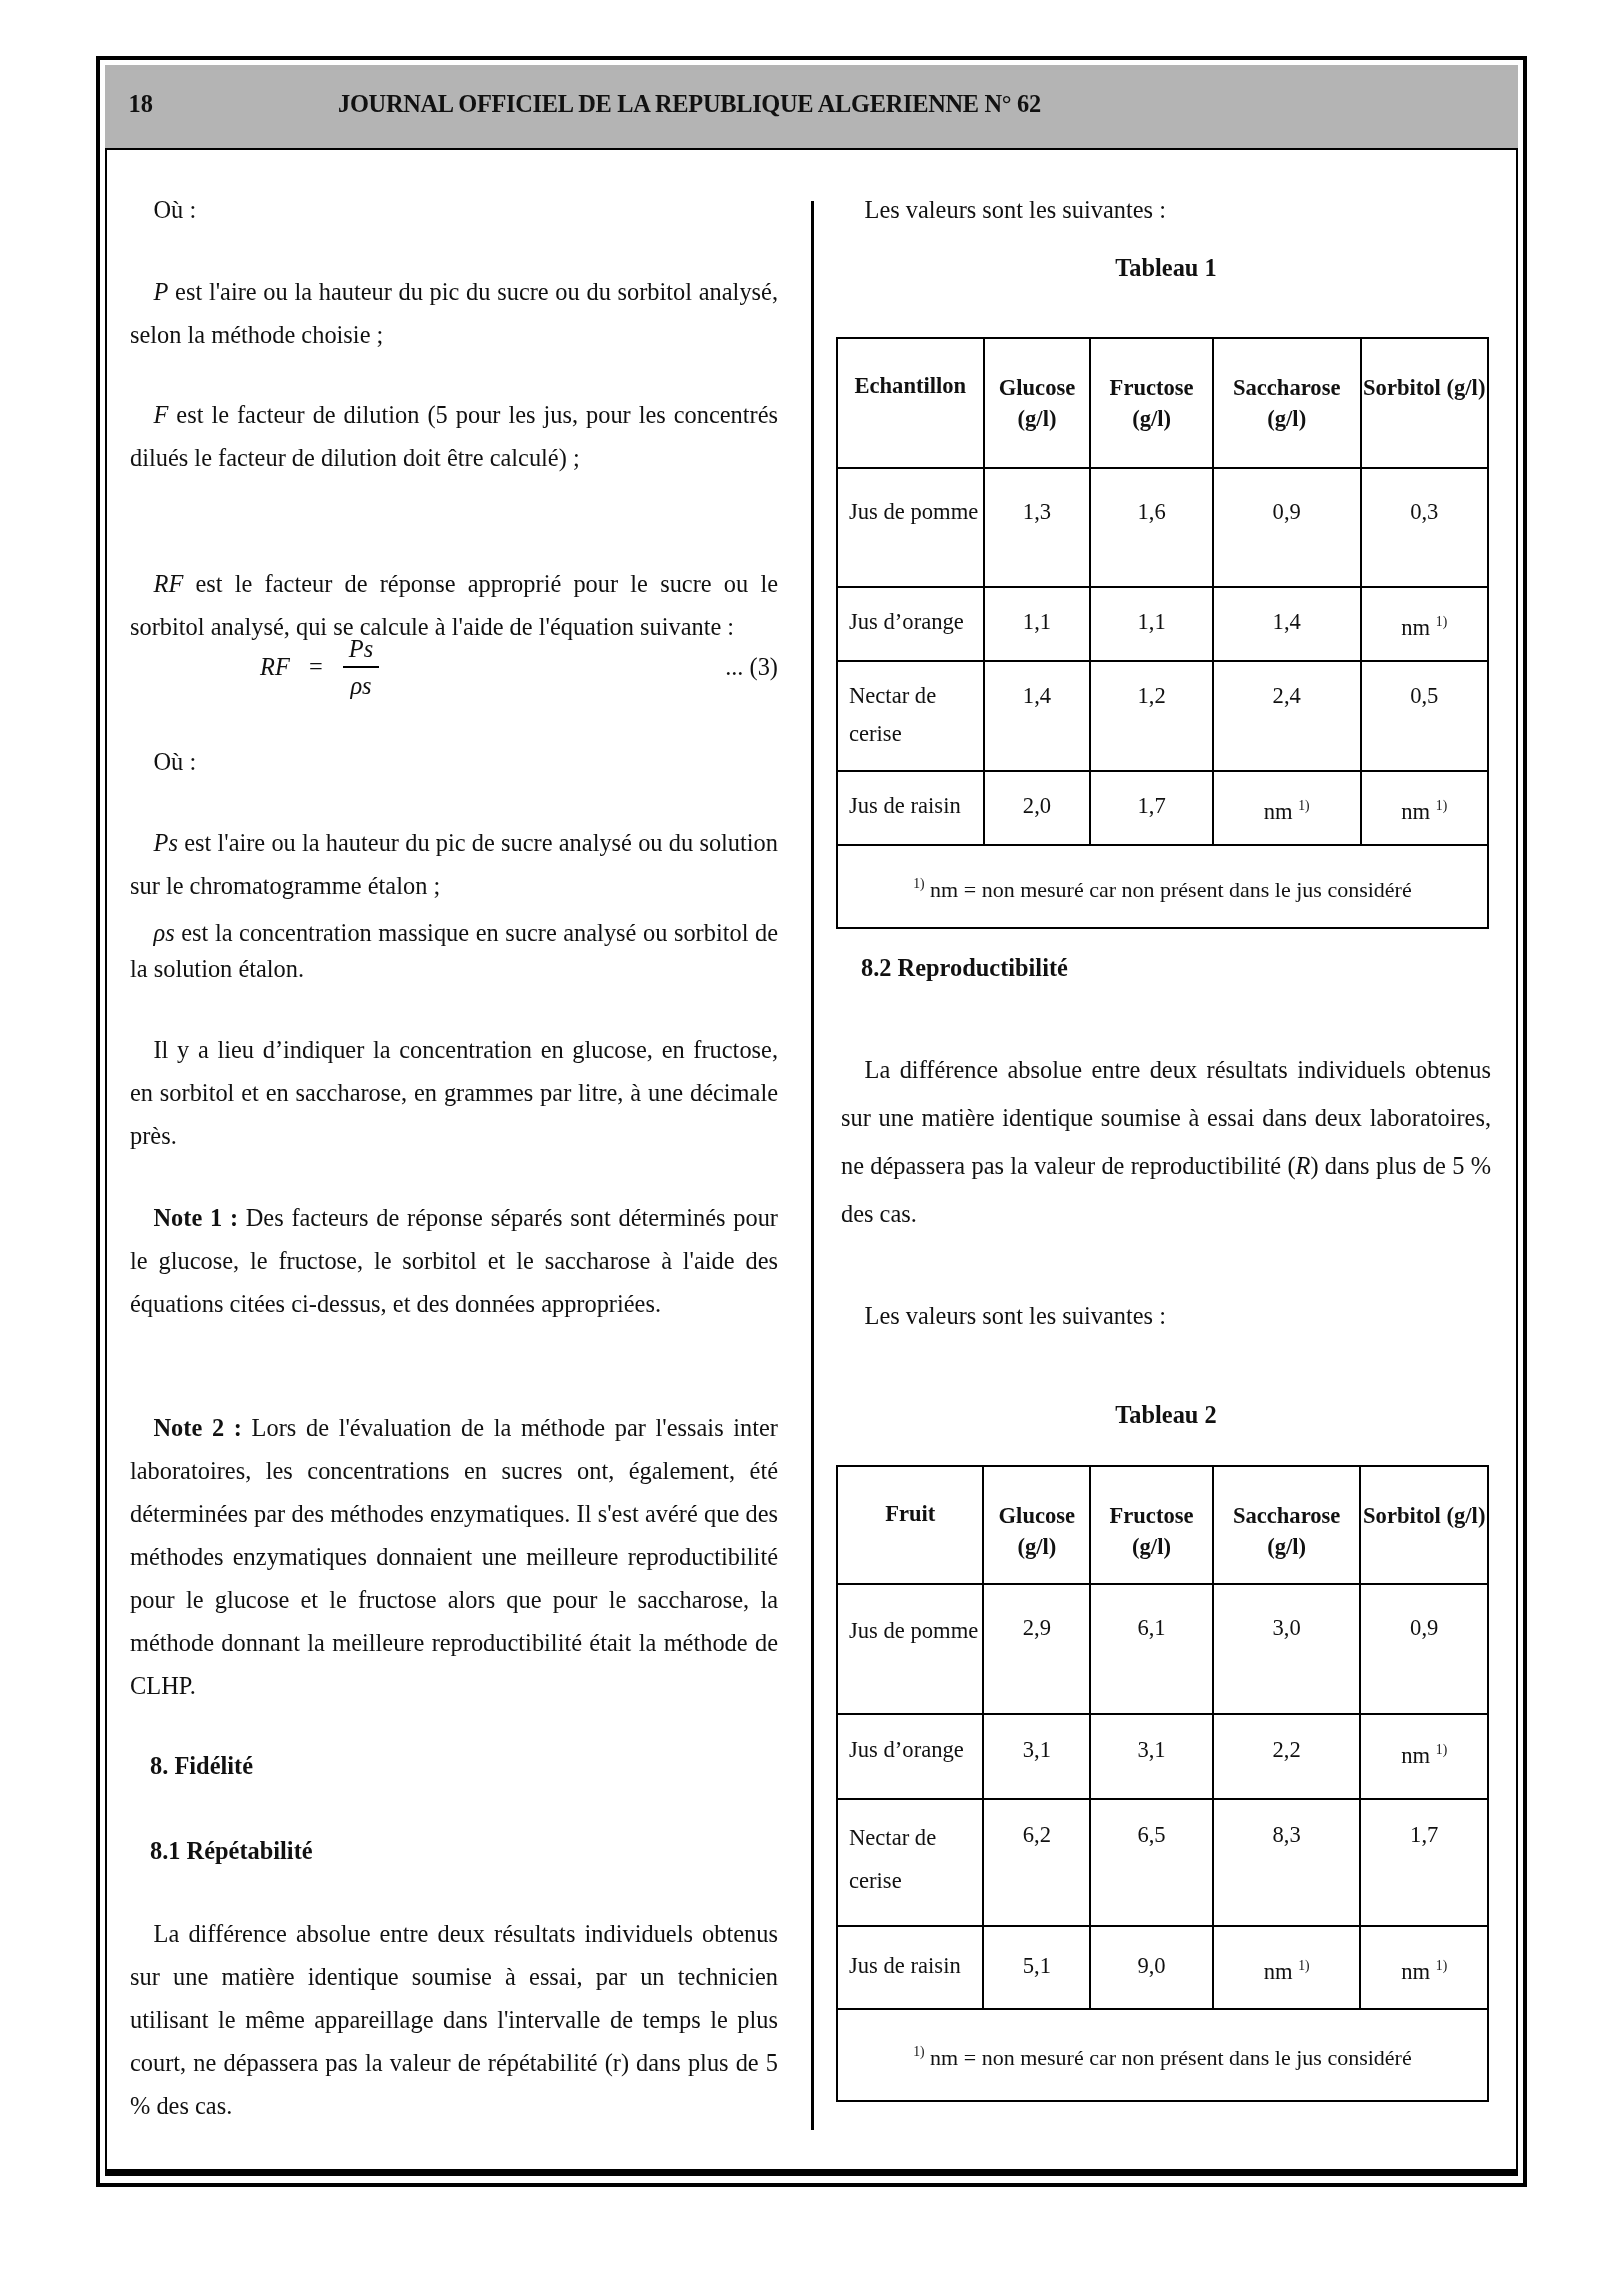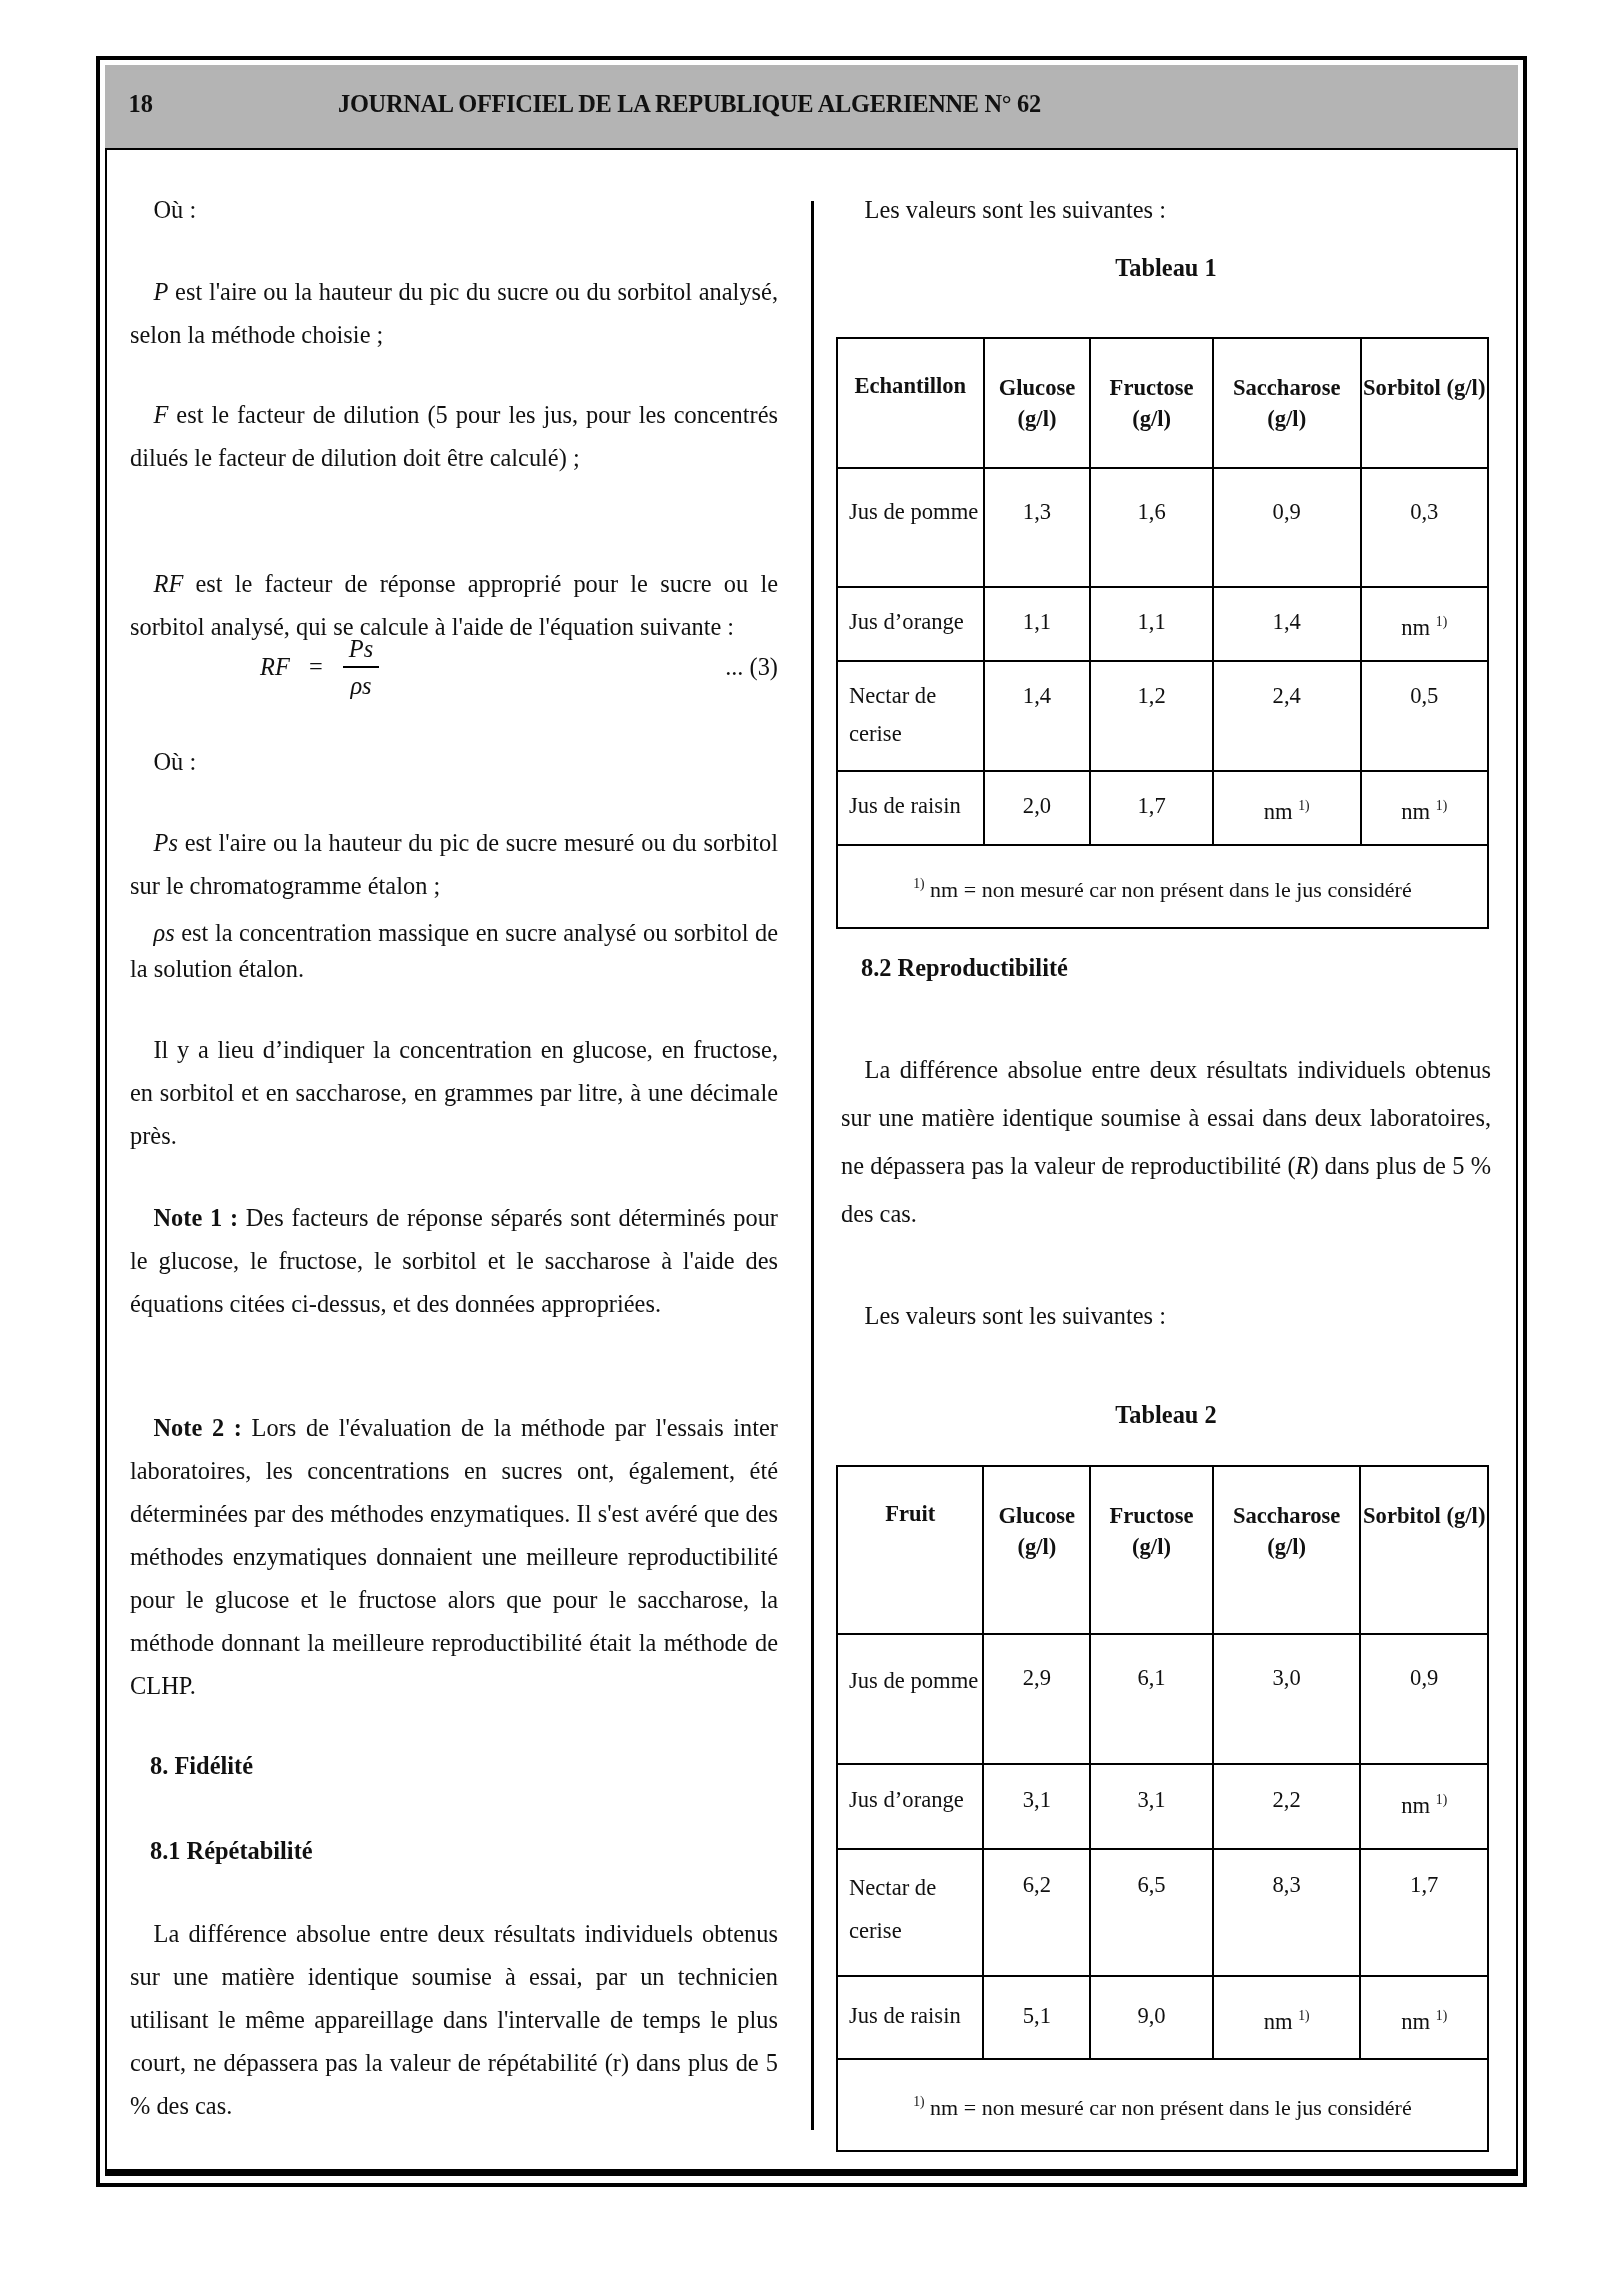--- a/index.html
+++ b/index.html
@@ -58,21 +58,21 @@
   <p class="p abs" style="top:188px;left:0;width:648px;">Où :</p>
 
   <p class="p abs" style="top:270px;left:0;width:648px;"><span class="i">P</span><span> est l'aire ou la hauteur du pic du sucre ou du sorbitol analysé, selon la méthode choisie ;</span></p>
 
   <p class="p abs" style="top:393px;left:0;width:648px;"><span class="i">F</span><span> est le facteur de dilution (5 pour les jus, pour les concentrés dilués le facteur de dilution doit être calculé) ;</span></p>
 
   <p class="p abs" style="top:516px;left:0;width:648px;margin-top:46px;"><span class="i">RF</span><span> est le facteur de réponse approprié pour le sucre ou le sorbitol analysé, qui se calcule à l'aide de l'équation suivante :</span></p>
 
   <p class="p abs" style="top:740px;left:0;width:648px;">Où :</p>
 
-  <p class="p abs" style="top:821px;left:0;width:648px;"><span class="i">Ps</span><span> est l'aire ou la hauteur du pic de sucre mesuré ou du sorbitol sur le chromatogramme étalon ;</span></p>
+  <p class="p abs" style="top:821px;left:0;width:648px;"><span class="i">Ps</span><span> est l'aire ou la hauteur du pic de sucre analysé ou du solution sur le chromatogramme étalon ;</span></p>
 
   <p class="p abs" style="top:915px;left:0;width:648px;line-height:36px;"><span class="i">ρs</span><span> est la concentration massique en sucre analysé ou sorbitol de la solution étalon.</span></p>
 
   <p class="p abs" style="top:1028px;left:0;width:648px;">Il y a lieu d’indiquer la concentration en glucose, en fructose, en sorbitol et en saccharose, en grammes par litre, à une décimale près.</p>
 
   <p class="p abs" style="top:1196px;left:0;width:648px;"><span class="b">Note 1 :</span><span> Des facteurs de réponse séparés sont déterminés pour le glucose, le fructose, le sorbitol et le saccharose à l'aide des équations citées ci-dessus, et des données appropriées.</span></p>
 
   <p class="p abs" style="top:1406px;left:0;width:648px;"><span class="b">Note 2 :</span><span> Lors de l'évaluation de la méthode par l'essais inter laboratoires, les concentrations en sucres ont, également, été déterminées par des méthodes enzymatiques. Il s'est avéré que des méthodes enzymatiques donnaient une meilleure reproductibilité pour le glucose et le fructose alors que pour le saccharose, la méthode donnant la meilleure reproductibilité était la méthode de CLHP.</span></p>
 
   <p class="h abs" style="top:1744px;left:0;">8. Fidélité</p>
@@ -156,21 +156,21 @@
 
 <table class="data" style="left:836px;top:1465px;width:653px;">
   <colgroup>
       <col style="width:147px">
       <col style="width:107px">
       <col style="width:123px">
       <col style="width:148px">
       <col style="width:128px">
     </colgroup>
   <tbody>
-      <tr style="height:168px;">
+      <tr style="height:118px;">
     <th class="first">Fruit</th>
     <th>Glucose (g/l)</th>
     <th>Fructose (g/l)</th>
     <th>Saccharose (g/l)</th>
     <th>Sorbitol (g/l)</th>
   </tr>
   <tr style="height:130px;">
     <td class="label" style="line-height:43px;">Jus de pomme</td>
     <td>2,9</td>
     <td>6,1</td>

